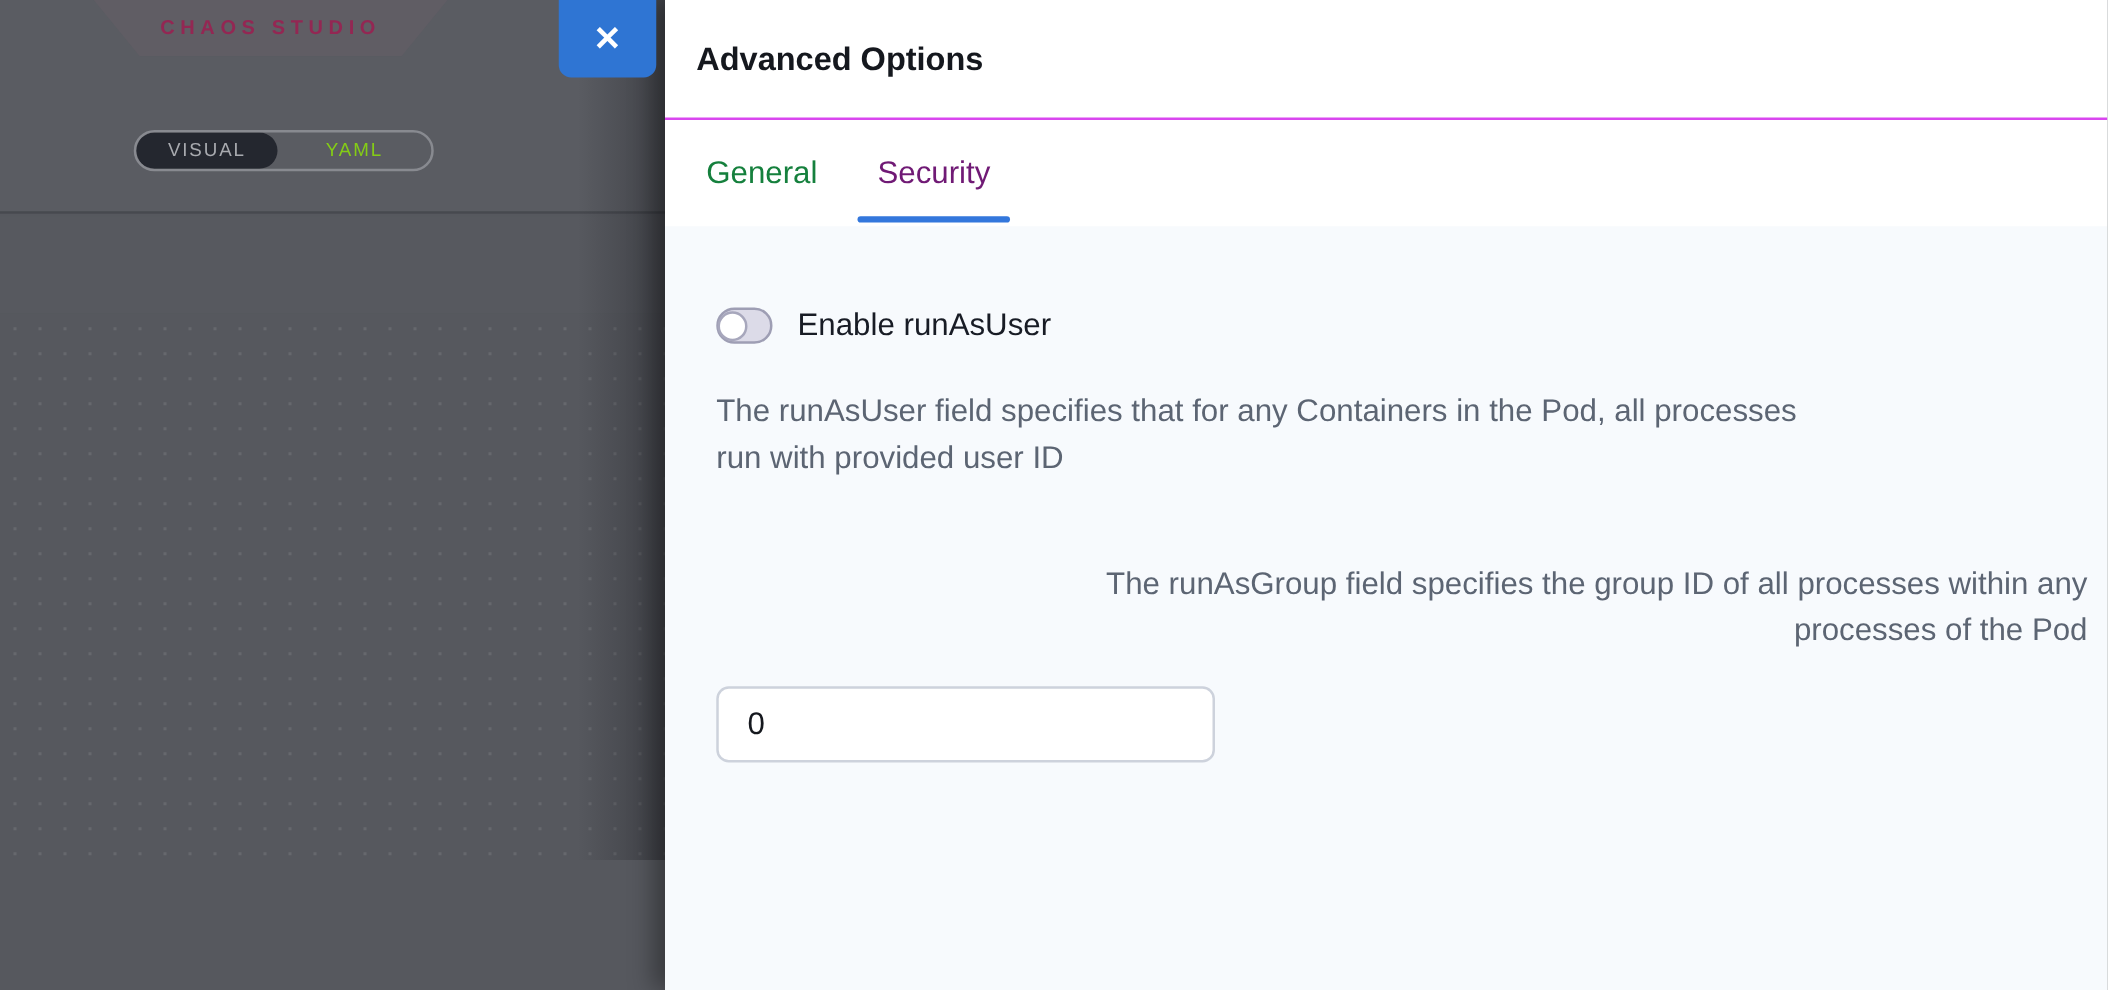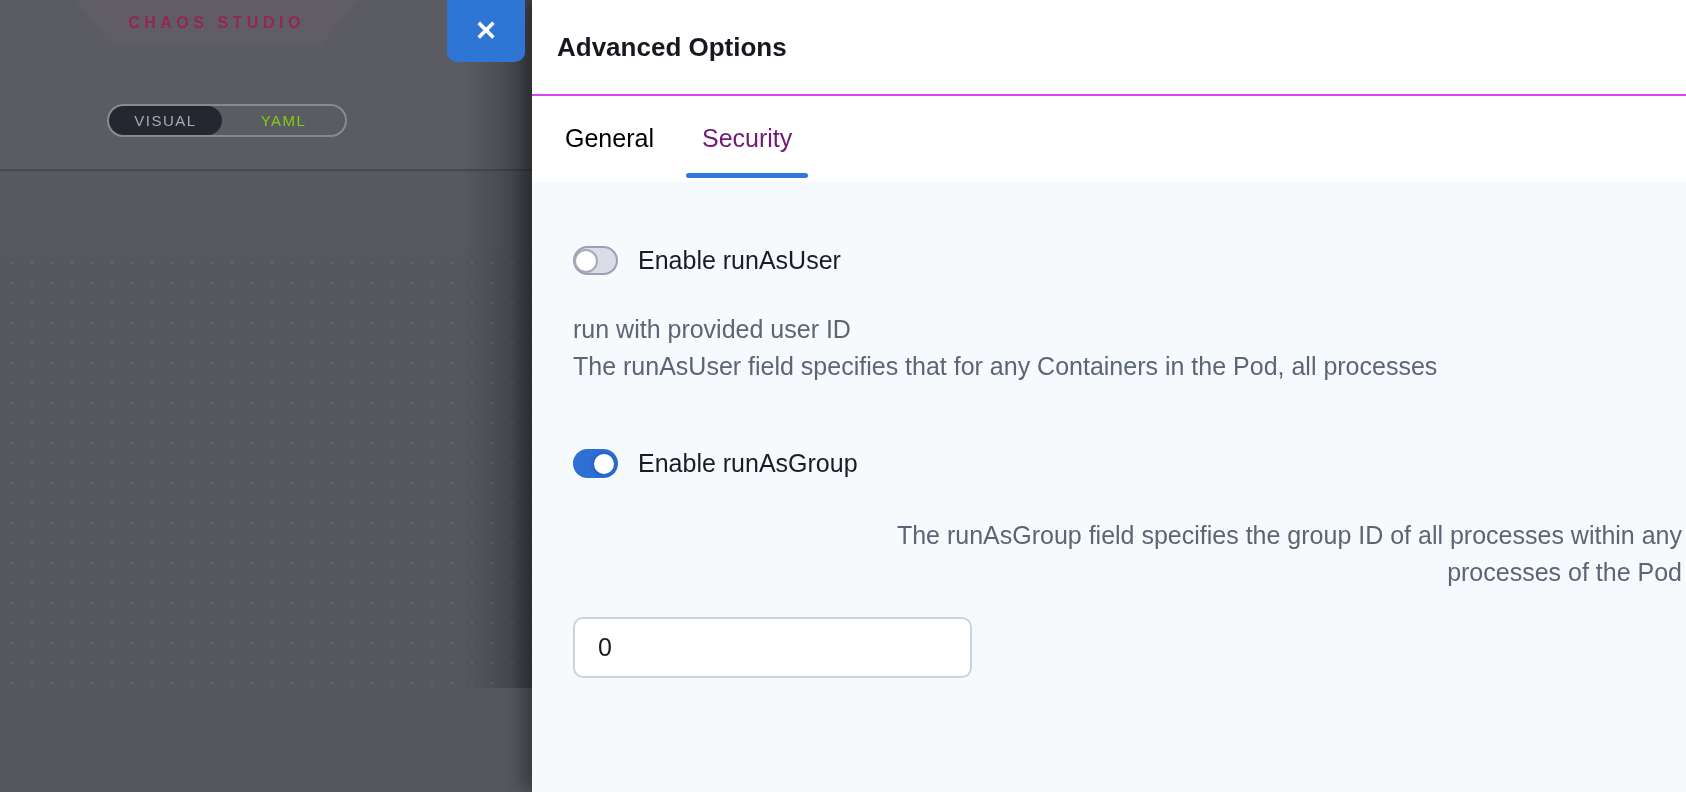--- a/index.html
+++ b/index.html
@@ -33,27 +33,27 @@
                cursor:pointer; z-index:5; }
   .close-x { color:#ffffff; font-size:27px; font-weight:bold; line-height:1; }
 
   
   #panel { position:absolute; left:532px; top:0; width:1154px; height:792px; background:#ffffff;
            box-shadow:-10px 0 18px rgba(0,0,0,0.35); }
   .panel-header { height:96px; display:flex; align-items:center; padding-left:25px;
                   border-bottom:2px solid #d946ef; background:#ffffff; }
   .panel-title { font-size:26px; font-weight:bold; color:#15181e; }
   .tabs-row { height:85px; background:#ffffff; display:flex; align-items:stretch; padding-left:17px; }
-  .tab { display:flex; align-items:center; padding:0 16px; margin:0; font-size:25px; color:#000000;
+  .tab { display:flex; align-items:center; padding:0 16px; margin:0; font-size:25px; color:#15803d;
          position:relative; cursor:pointer; }
   .tab + .tab { margin-left:16px; }
   .tab.active { color:#701a75; }
   .tab.active::after { content:""; position:absolute; left:0; right:0; bottom:3px; height:5px;
                        background:#3377dc; border-radius:3px; }
-  .panel-content { height:611px; background:#f7fafd; padding:65px 4px 0 41px; }
+  .panel-content { height:611px; background:#f7fafd; padding:65px 16px 0 41px; }
 
   .toggle-row { display:flex; align-items:center; }
   .toggle { width:45px; height:29px; border-radius:15px; position:relative; cursor:pointer; flex:0 0 45px; }
   .toggle.off { background:#dcdbe8; border:2px solid #9e9eb4; }
   .toggle.off .knob { position:absolute; left:-1px; top:0.5px; width:24px; height:24px; border-radius:50%;
                       background:#ffffff; border:2px solid #a7a7bc; }
   .toggle.on { background:#2e6fd4; }
   .toggle.on .knob { position:absolute; right:1px; top:1.5px; width:26px; height:26px; border-radius:50%;
                      background:#ffffff; border:3px solid #2b66cc; }
   .toggle-label { margin-left:20px; font-size:25px; font-weight:500; color:#181c25; }
@@ -103,32 +103,26 @@
     <div class="panel-content">
 
       <div class="section-1">
         <div class="toggle-row">
           <div class="toggle off">
             <div class="knob"></div>
           </div>
           <span class="toggle-label">Enable runAsUser</span>
         </div>
         <div class="desc">
+          <div>The runAsUser field specifies that for any Containers in the Pod, all processes</div>
           <div>run with provided user ID</div>
-          <div>The runAsUser field specifies that for any Containers in the Pod, all processes</div>
         </div>
       </div>
 
       <div class="section-2">
-        <div class="toggle-row">
-          <div class="toggle on">
-            <div class="knob"></div>
-          </div>
-          <span class="toggle-label">Enable runAsGroup</span>
-        </div>
         <div class="desc">
           <div>The runAsGroup field specifies the group ID of all processes within any</div>
           <div>processes of the Pod</div>
         </div>
         <input class="num-input" type="text" value="0" style="">
       </div>
 
     </div>
   </div>
 </div>

